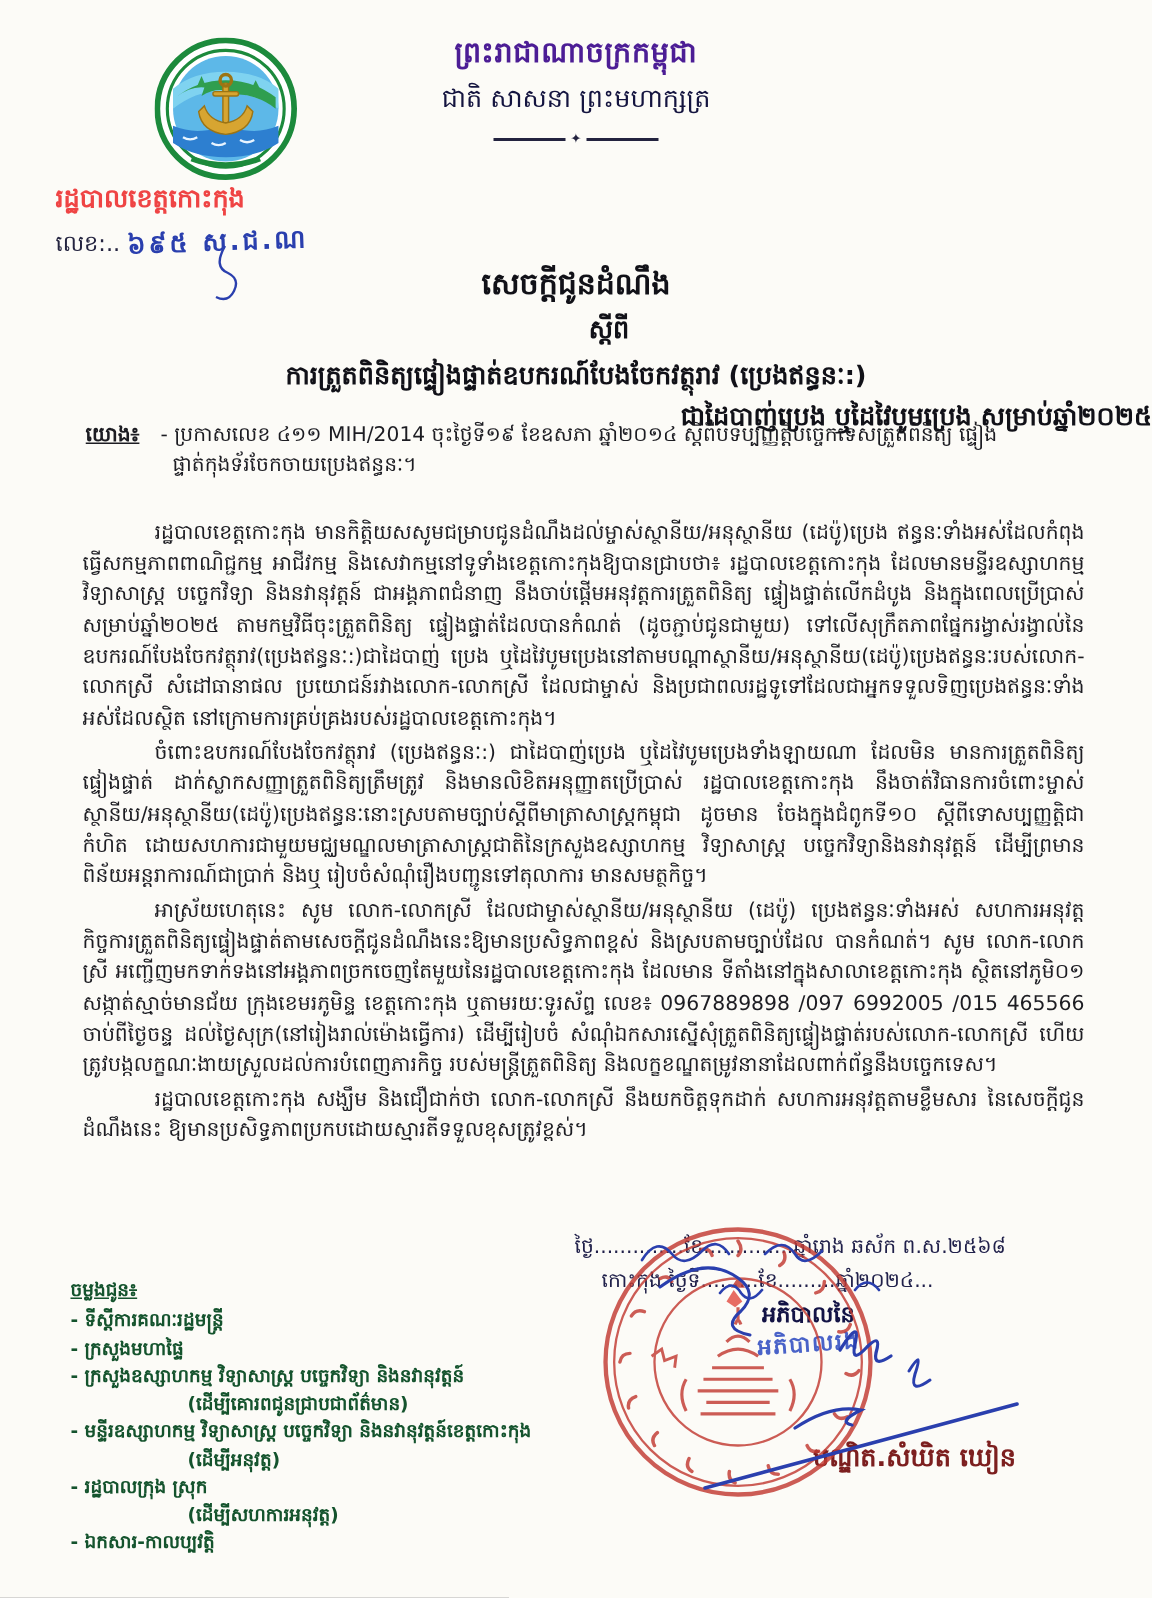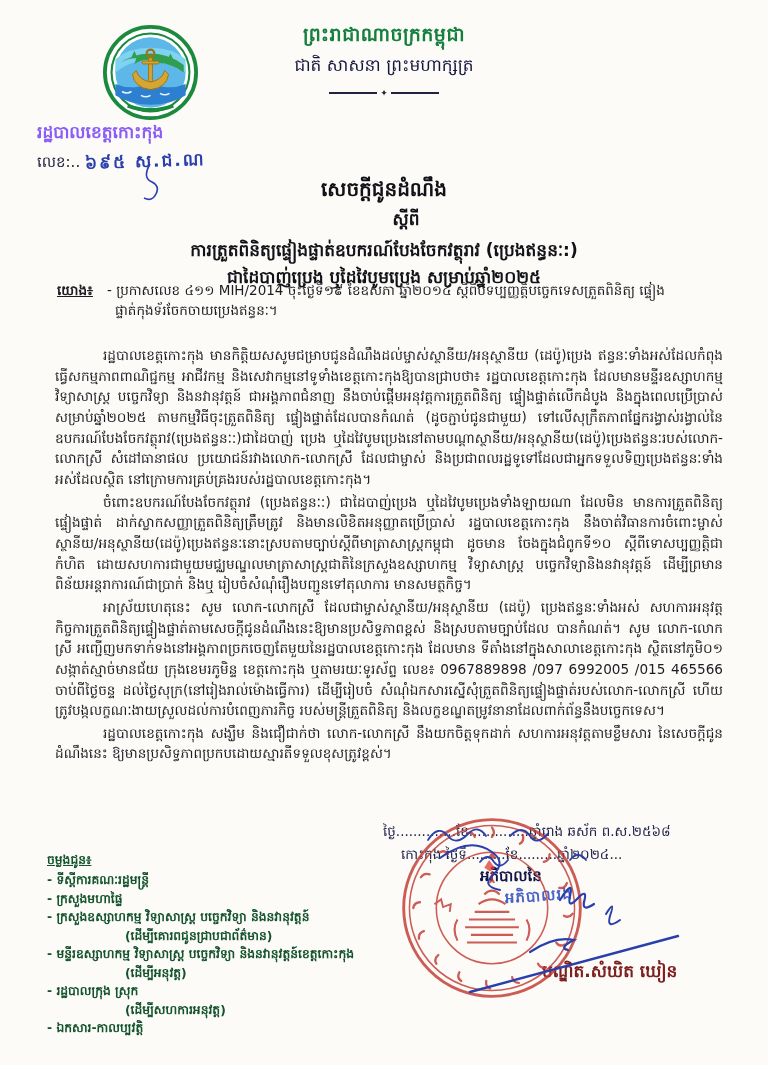--- a/index.html
+++ b/index.html
@@ -14,54 +14,54 @@
     background:#fcfbf7;
     overflow:hidden;
     color:#1c1c22;
   }
   
   .header{
     position:absolute;top:22px;left:0;width:100%;
     text-align:center;
   }
   .header .kingdom{
-    font-weight:bold;font-size:19px;color:#15803d;letter-spacing:.5px;
+    font-weight:bold;font-size:19px;color:#4c1d95;letter-spacing:.5px;
   }
   .header .motto{
     font-weight:normal;font-size:17px;color:#14143f;margin-top:4px;
   }
   .divider{
     margin:10px auto 0 auto;width:110px;height:8px;
     display:flex;align-items:center;justify-content:center;gap:3px;
     color:#23233f;font-size:9px;
   }
   .divider .bar{flex:1;height:1.5px;background:#23233f;}
   
   .seal{position:absolute;top:25px;left:103px;width:95px;height:95px;}
   .admin-name{
     position:absolute;top:121px;left:37px;width:290px;
-    font-weight:bold;font-size:17px;color:#8b5cf6;
+    font-weight:bold;font-size:17px;color:#ef4444;
   }
   .number-line{
     position:absolute;top:150px;left:37px;width:300px;
     font-size:15px;color:#23233f;
   }
   .number-line .hw{
     color:#2a3fae;font-size:17px;font-weight:bold;
     display:inline-block;transform:rotate(-2deg);letter-spacing:2px;
   }
   
   .title-block{
     position:absolute;top:176px;left:0;width:100%;text-align:center;
     color:#111118;
   }
   .title-block .t1{font-size:20px;font-weight:bold;}
   .title-block .t2{font-size:17px;font-weight:bold;margin-top:2px;padding-left:44px;}
   .title-block .t3{font-size:17px;font-weight:bold;margin-top:6px;}
-  .title-block .t4{font-size:17px;font-weight:bold;margin-top:2px;}
+  .title-block .t4{font-size:17px;font-weight:bold;margin-top:2px;text-align:right;}
   
   .refs{
     position:absolute;top:281px;left:57px;width:660px;height:64px;
     font-size:13.5px;line-height:1.45;overflow:hidden;
   }
   .refs .label{
     float:left;font-weight:bold;text-decoration:underline;margin-right:8px;
   }
   .refs .item{margin-left:58px;text-indent:-8px;}
   
@@ -70,21 +70,21 @@
     font-size:13.6px;line-height:1.52;text-align:justify;overflow:hidden;
   }
   .body-block p{margin:0 0 2px 0;text-indent:48px;}
   
   .date-block{
     position:absolute;top:820px;left:383px;width:365px;
     font-size:13.5px;color:#20204a;line-height:1.7;
   }
   .date-block .l2{padding-left:18px;}
   .sig-title{
-    position:absolute;top:866px;left:480px;
+    position:absolute;top:866px;left:508px;
     font-weight:bold;font-size:15px;color:#131345;
   }
   .stamp-blue-text{
     position:absolute;top:886px;left:505px;
     font-weight:bold;font-size:15px;color:#2a48c0;
     transform:rotate(-4deg);opacity:.85;letter-spacing:1px;
   }
   .sig-name{
     position:absolute;top:960px;left:542px;
     font-weight:bold;font-size:17px;color:#7c1f1f;

